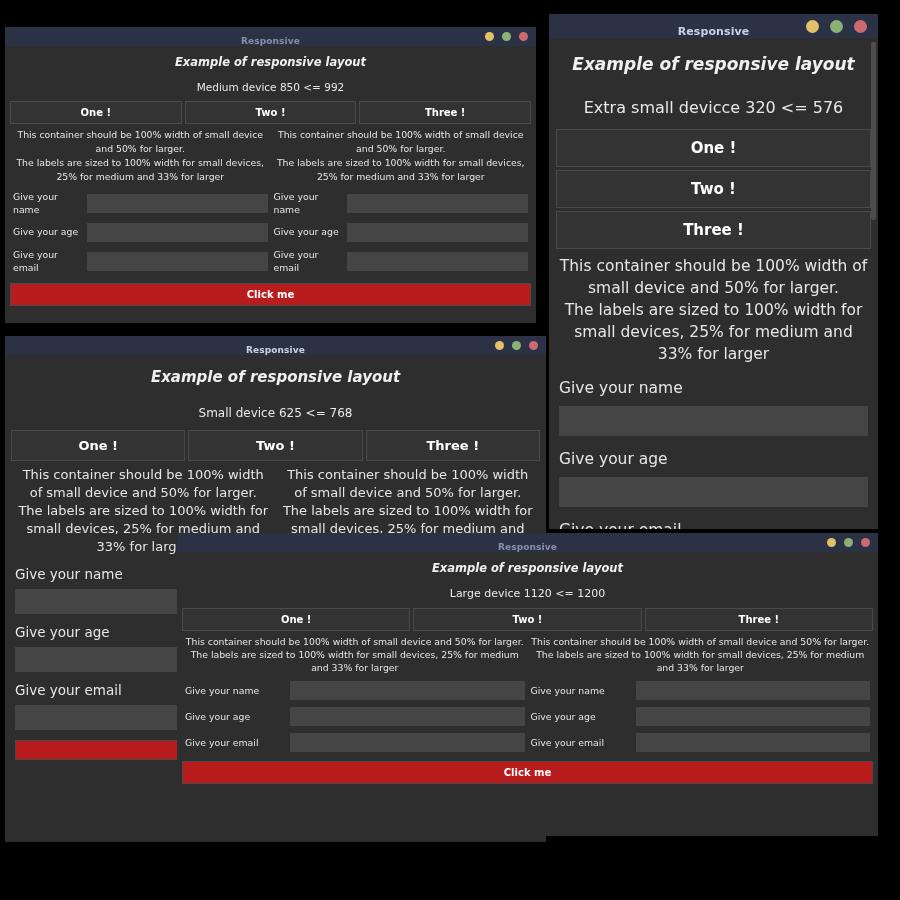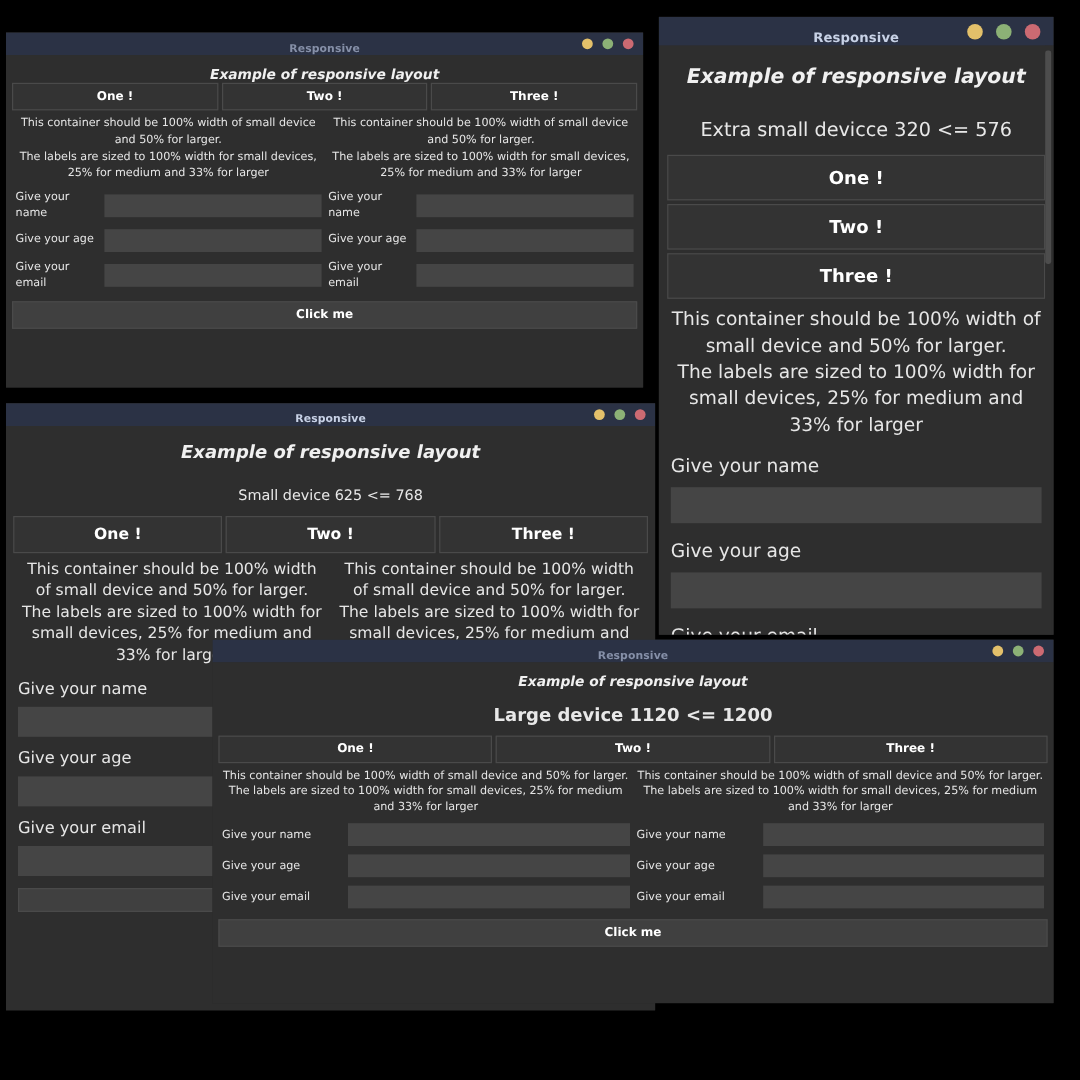--- a/index.html
+++ b/index.html
@@ -100,21 +100,21 @@
 
   .formrow { display: flex; align-items: center; }
   .flabel { color: #e6e6e6; box-sizing: border-box; }
   .finput {
     background: #454545;
     border: none;
     box-sizing: border-box;
     flex: 1 1 auto;
   }
   .clickme {
-    background: #404040;
+    background: #b91c1c;
     border: 1px solid #4a4a4a;
     color: #ffffff;
     font-weight: bold;
     text-align: center;
     box-sizing: border-box;
   }
 
   
   #win-medium { left: 5px; top: 27px; width: 531px; height: 296px; }
   #win-medium .winbody { padding: 0 5px; height: 277px; }
@@ -175,21 +175,21 @@
     width: 5px;
     height: 178px;
     background: #4d4d4d;
     border-radius: 2px;
   }
 
   
   #win-large { left: 177px; top: 533px; width: 701px; height: 303px; }
   #win-large .winbody { padding: 0 5px; height: 284px; }
   #win-large .heading { font-size: 11.5px; margin: 9px 0 0 0; }
-  #win-large .subheading { font-size: 15px; margin: 12px 0 8px 0; font-weight: bold; }
+  #win-large .subheading { font-size: 11px; margin: 12px 0 8px 0; }
   #win-large .rbtn { font-size: 10px; padding: 5px 0; flex: 1 1 0; }
   #win-large .cols { margin-top: 4px; }
   #win-large .col { width: 50%; padding: 0 3px; }
   #win-large .blurb { font-size: 9.3px; line-height: 13px; }
   #win-large .formrow { margin-top: 7px; }
   #win-large .flabel { width: 31%; font-size: 9.3px; padding-right: 4px; }
   #win-large .finput { height: 19px; }
   #win-large .clickme { font-size: 10px; padding: 5px 0; margin-top: 9px; }
 </style>
 </head>
@@ -201,20 +201,21 @@
     <div class="titlebar">
       <span class="title-text">Responsive</span>
       <span class="win-buttons">
         <span class="dot yellow"></span>
         <span class="dot green"></span>
         <span class="dot red"></span>
       </span>
     </div>
     <div class="winbody">
       <div class="heading">Example of responsive layout</div>
+      <div class="subheading">Medium device 850 &lt;= 992</div>
       <div class="btnrow">
         <div class="rbtn">One !</div>
         <div class="rbtn">Two !</div>
         <div class="rbtn">Three !</div>
       </div>
       <div class="cols">
         <div class="col">
           <div class="blurb">This container should be 100% width of small device and 50% for larger.<br>The labels are sized to 100% width for small devices, 25% for medium and 33% for larger</div>
           <div class="formrow">
             <div class="flabel">Give your name</div>

